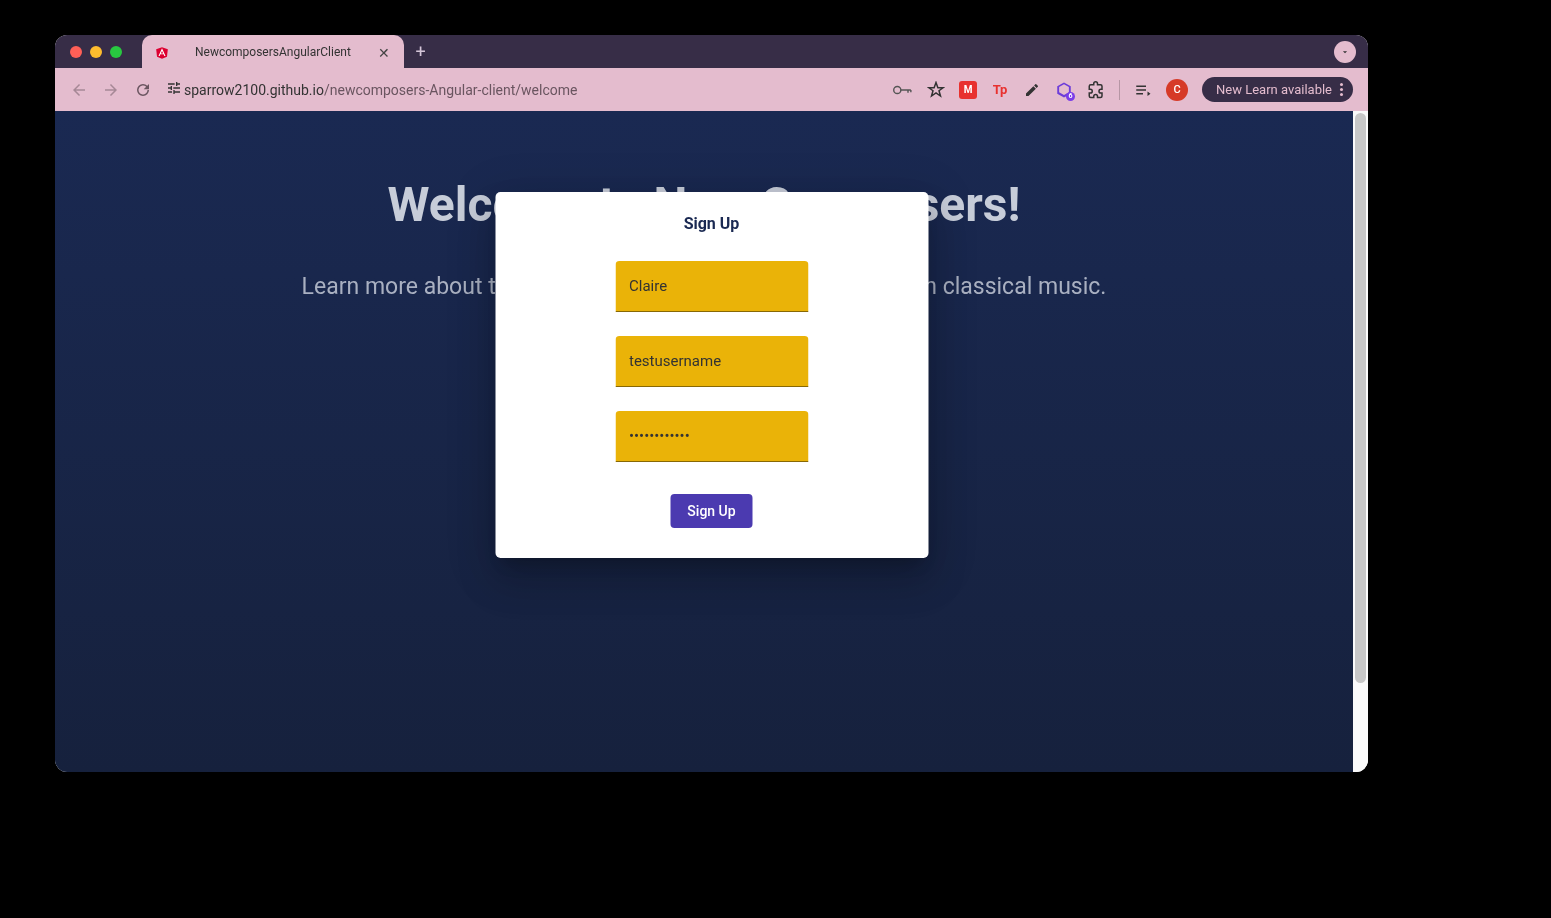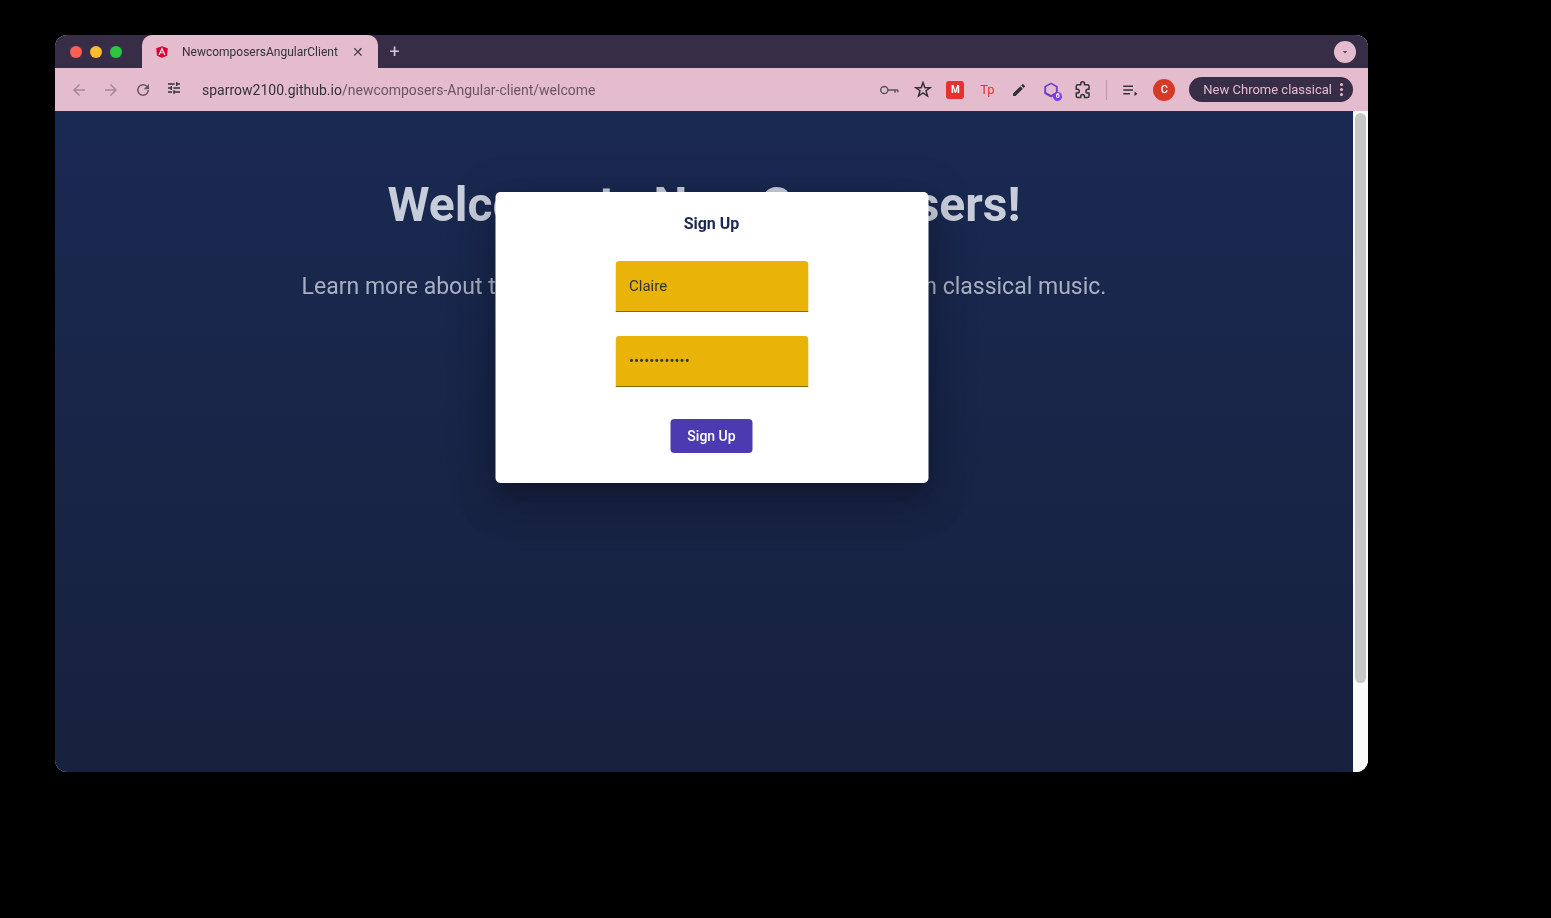--- a/index.html
+++ b/index.html
@@ -50,24 +50,24 @@
     }
     
     .tl-red { background: #ff5f57; }
     .tl-yellow { background: #febc2e; }
     .tl-green { background: #28c840; }
     
     .tab {
       background: #e4bcce;
       height: 33px;
       display: flex;
-      align-items: center;
+      align-items: flex-start;
       padding: 10px 12px;
       border-radius: 10px 10px 0 0;
-      gap: 12px;
+      gap: 25px;
       min-width: 205px;
     }
     
     .tab-favicon {
       width: 16px;
       height: 16px;
       display: flex;
       align-items: center;
       justify-content: center;
     }
@@ -131,21 +131,21 @@
     }
     
     .nav-btn.disabled {
       opacity: 0.5;
     }
     
     .url-area {
       flex: 1;
       display: flex;
       align-items: center;
-      gap: 20px;
+      gap: 2px;
       font-size: 14px;
     }
     
     .tune-icon {
       color: #333;
       font-size: 14px;
     }
     
     .url-text {
       color: #333;
@@ -174,21 +174,21 @@
       height: 18px;
       display: flex;
       align-items: center;
       justify-content: center;
       font-size: 10px;
       font-weight: bold;
       border-radius: 3px;
     }
     
     .ext-red { background: #e8312f; color: #fff; }
-    .ext-red2 { color: #e8312f; font-weight: normal; font-size: 13px; }
+    .ext-red2 { color: #e8312f; font-weight: bold; font-size: 13px; }
     .ext-pen { color: #333; }
     .ext-purple { color: #6d3dd9; position: relative; }
     .ext-purple .badge { 
       position: absolute; 
       bottom: -2px; right: -2px; 
       width: 9px; height: 9px; 
       background: #7b3de8; 
       border-radius: 50%; 
       font-size: 7px; 
       color: #fff;
@@ -420,21 +420,21 @@
           </svg>
       </span>
       <span class="divider-v"></span>
       <span class="icon-btn">
         <svg width="18" height="18" viewBox="0 0 24 24">
             <path fill="currentColor" d="M3 6h13v2H3zM3 11h13v2H3zM3 16h9v2H3zM18 14l4 3-4 3z"></path>
           </svg>
       </span>
       <span class="avatar-c">C</span>
       <span class="chrome-pill">
-        <span>New Chrome classical</span>
+        <span>New Learn available</span>
         <span class="menu-dots">
             <span></span>
             <span></span>
             <span></span>
           </span>
       </span>
     </div>
   </div>
 
   <div class="content">
@@ -443,17 +443,18 @@
       <p class="hero-subtitle">Learn more about the work of emerging composers in western classical music.</p>
     </div>
 
     <div class="scrollbar-track">
       <div class="scrollbar-thumb"></div>
     </div>
 
     <div class="modal">
       <div class="modal-title">Sign Up</div>
       <input class="text-field" type="text" value="Claire" style="">
+      <input class="text-field" type="text" value="testusername" style="">
       <input class="text-field" type="text" value="••••••••••••" style="">
       <button class="signup-btn">Sign Up</button>
     </div>
   </div>
 </div>
 
 </body></html>

